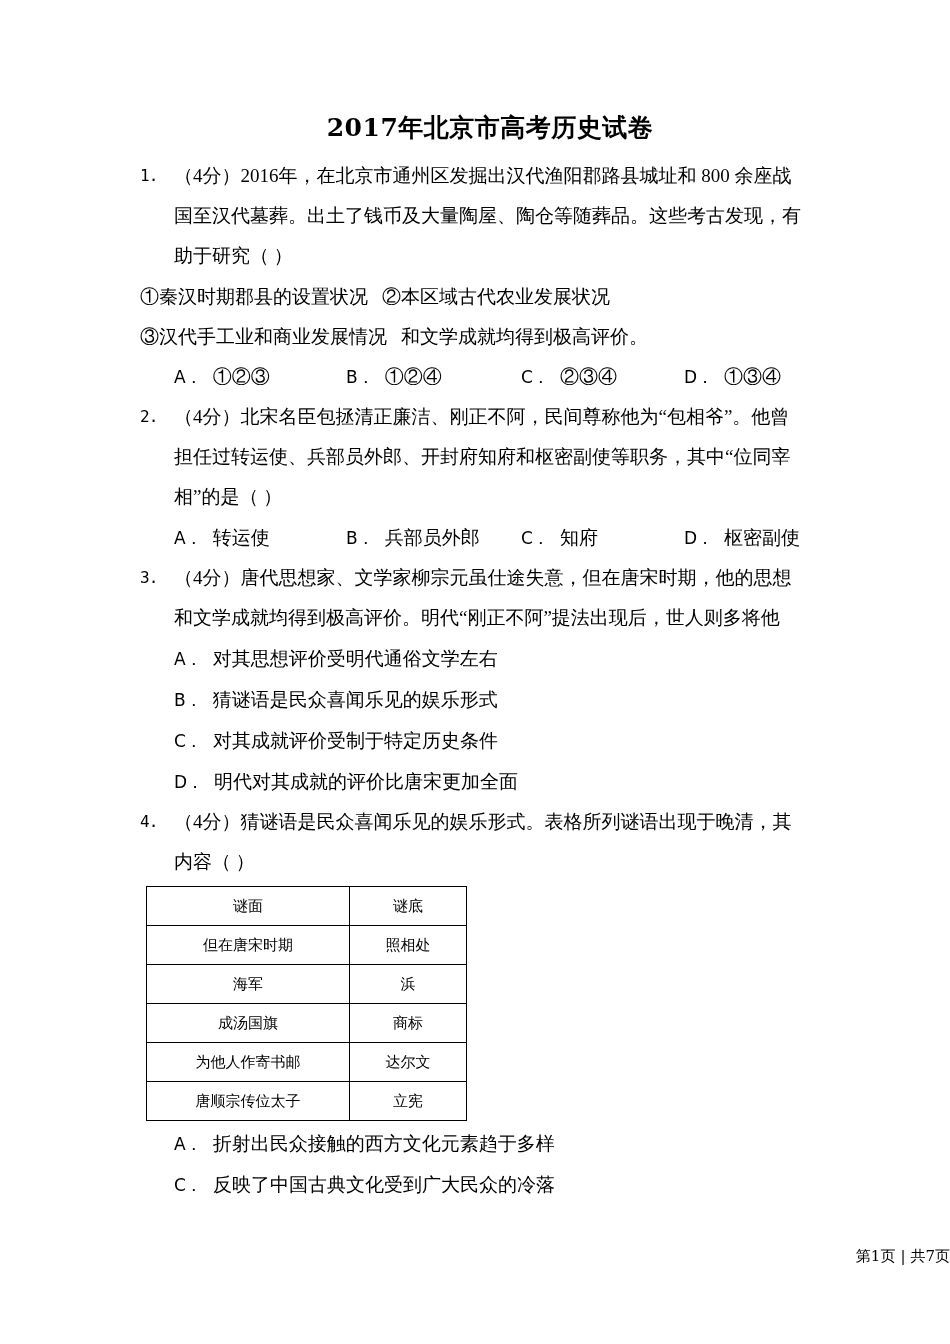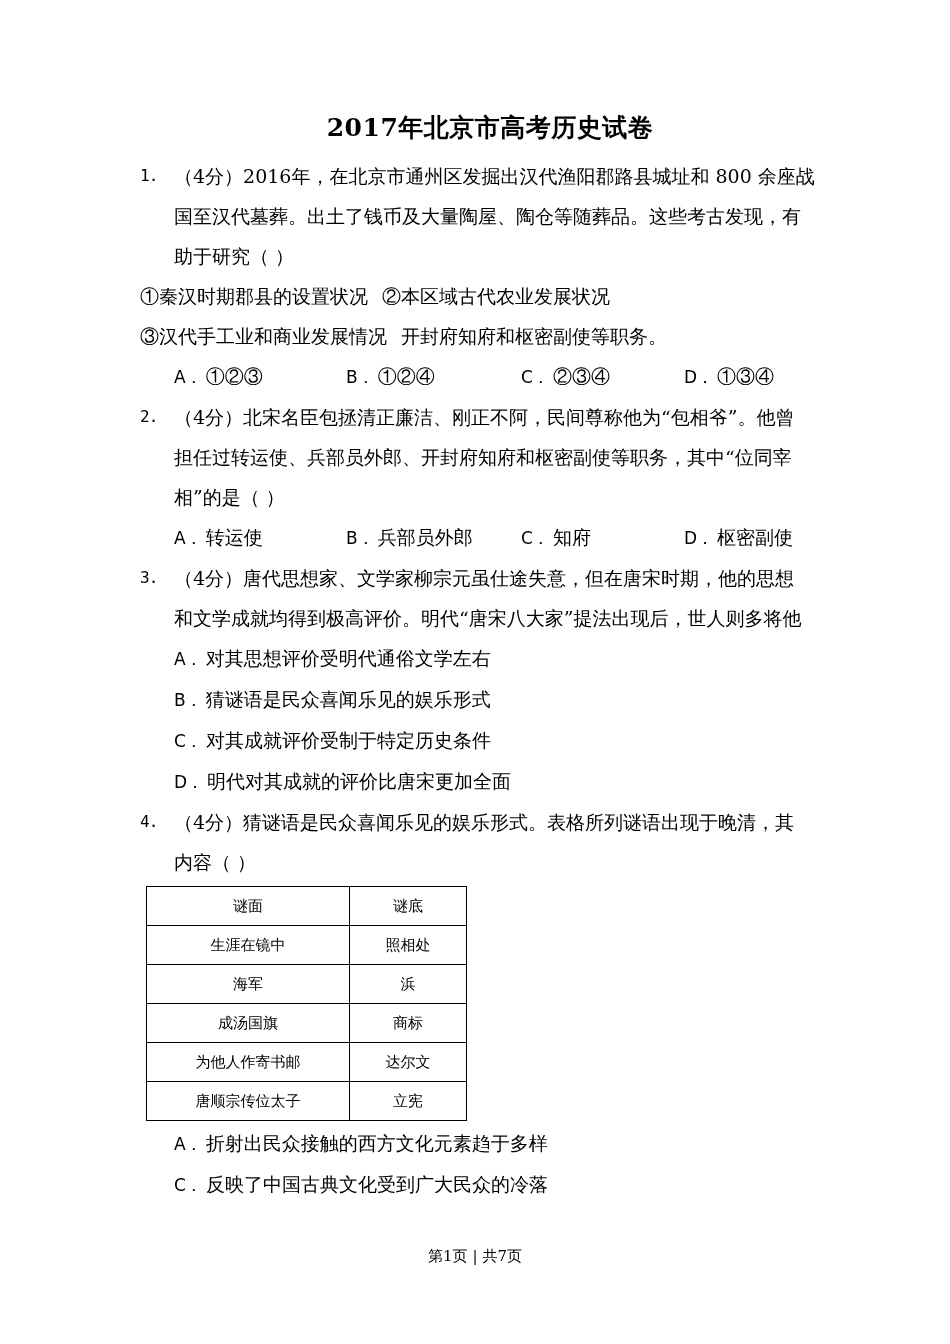--- a/index.html
+++ b/index.html
@@ -64,20 +64,21 @@
     line-height: 40px;
     text-align: left;
     letter-spacing: -1px;
   }
   .q-body {
     margin-left: 34px;
     font-size: 19px;
     line-height: 40px;
     text-align: justify;
     text-justify: inter-ideograph;
+    font-family: Liberation Serif, serif;
   }
   .q-body p {
     margin: 0;
   }
   
   .stmt-line {
     font-size: 19px;
     line-height: 40px;
     margin: 0 0 0 0px;
     white-space: nowrap;
@@ -95,21 +96,21 @@
   .opt {
     display: inline-block;
     white-space: nowrap;
   }
   .opt-letter {
     font-family: "DejaVu Sans", "Liberation Sans", sans-serif;
     font-size: 17px;
     letter-spacing: -0.5px;
   }
   .opt-text {
-    margin-left: 4px;
+    margin-left: 11px;
   }
   
   .ow1 { width: 172px; }
   .ow2 { width: 175px; }
   .ow3 { width: 163px; }
   .ow4 { width: auto; }
 
   .opt-block {
     font-size: 19px;
     line-height: 40px;
@@ -136,21 +137,21 @@
   }
   .riddle-table .col-a { width: 194px; }
   .riddle-table .col-b { width: 108px; }
 
   
   .footer {
     position: absolute;
     left: 0;
     right: 0;
     top: 1247px;
-    text-align: center;
+    text-align: right;
     font-size: 15px;
     font-family: "DejaVu Serif", "Liberation Serif", serif;
     color: #000000;
   }
   .footer .sep { margin: 0 5px; }
 </style>
 </head>
 <body>
 
 <div class="page">
@@ -161,39 +162,39 @@
 
 
     <div class="question">
       <div class="q-num">1.</div>
       <div class="q-body">
         <p>（4分）2016年，在北京市通州区发掘出汉代渔阳郡路县城址和 800 余座战</p>
         <p>国至汉代墓葬。出土了钱币及大量陶屋、陶仓等随葬品。这些考古发现，有</p>
         <p>助于研究（    ）</p>
       </div>
       <div class="stmt-line"><span>①秦汉时期郡县的设置状况</span><span class="stmt-gap"></span><span>②本区域古代农业发展状况</span></div>
-      <div class="stmt-line"><span>③汉代手工业和商业发展情况</span><span class="stmt-gap"></span><span>开封府知府和枢密副使等职务。</span></div>
+      <div class="stmt-line"><span>③汉代手工业和商业发展情况</span><span class="stmt-gap"></span><span>和文学成就均得到极高评价。</span></div>
       <div class="opt-row"><span class="opt ow1"><span class="opt-letter">A．</span><span class="opt-text">①②③</span></span><span class="opt ow2"><span class="opt-letter">B．</span><span class="opt-text">①②④</span></span><span class="opt ow3"><span class="opt-letter">C．</span><span class="opt-text">②③④</span></span><span class="opt ow4"><span class="opt-letter">D．</span><span class="opt-text">①③④</span></span></div>
     </div>
 
     <div class="question">
       <div class="q-num">2.</div>
       <div class="q-body">
         <p>（4分）北宋名臣包拯清正廉洁、刚正不阿，民间尊称他为“包相爷”。他曾</p>
         <p>担任过转运使、兵部员外郎、开封府知府和枢密副使等职务，其中“位同宰</p>
         <p>相”的是（    ）</p>
       </div>
       <div class="opt-row"><span class="opt ow1"><span class="opt-letter">A．</span><span class="opt-text">转运使</span></span><span class="opt ow2"><span class="opt-letter">B．</span><span class="opt-text">兵部员外郎</span></span><span class="opt ow3"><span class="opt-letter">C．</span><span class="opt-text">知府</span></span><span class="opt ow4"><span class="opt-letter">D．</span><span class="opt-text">枢密副使</span></span></div>
     </div>
 
     <div class="question">
       <div class="q-num">3.</div>
       <div class="q-body">
         <p>（4分）唐代思想家、文学家柳宗元虽仕途失意，但在唐宋时期，他的思想</p>
-        <p>和文学成就均得到极高评价。明代“唐宋八大家”提法出现后，世人则多将他</p>
+        <p>和文学成就均得到极高评价。明代“刚正不阿”提法出现后，世人则多将他</p>
       </div>
       <div class="opt-block"><span class="opt-letter">A．</span><span class="opt-text">对其思想评价受明代通俗文学左右</span></div>
       <div class="opt-block"><span class="opt-letter">B．</span><span class="opt-text">猜谜语是民众喜闻乐见的娱乐形式</span></div>
       <div class="opt-block"><span class="opt-letter">C．</span><span class="opt-text">对其成就评价受制于特定历史条件</span></div>
       <div class="opt-block"><span class="opt-letter">D．</span><span class="opt-text">明代对其成就的评价比唐宋更加全面</span></div>
     </div>
 
     <div class="question">
       <div class="q-num">4.</div>
       <div class="q-body">
@@ -201,21 +202,21 @@
         <p>内容（    ）</p>
       </div>
 
       <table class="riddle-table">
         <tbody>
           <tr>
             <td class="col-a">谜面</td>
             <td class="col-b">谜底</td>
           </tr>
           <tr>
-            <td class="col-a">生涯在镜中</td>
+            <td class="col-a">但在唐宋时期</td>
             <td class="col-b">照相处</td>
           </tr>
           <tr>
             <td class="col-a">海军</td>
             <td class="col-b">浜</td>
           </tr>
           <tr>
             <td class="col-a">成汤国旗</td>
             <td class="col-b">商标</td>
           </tr>

